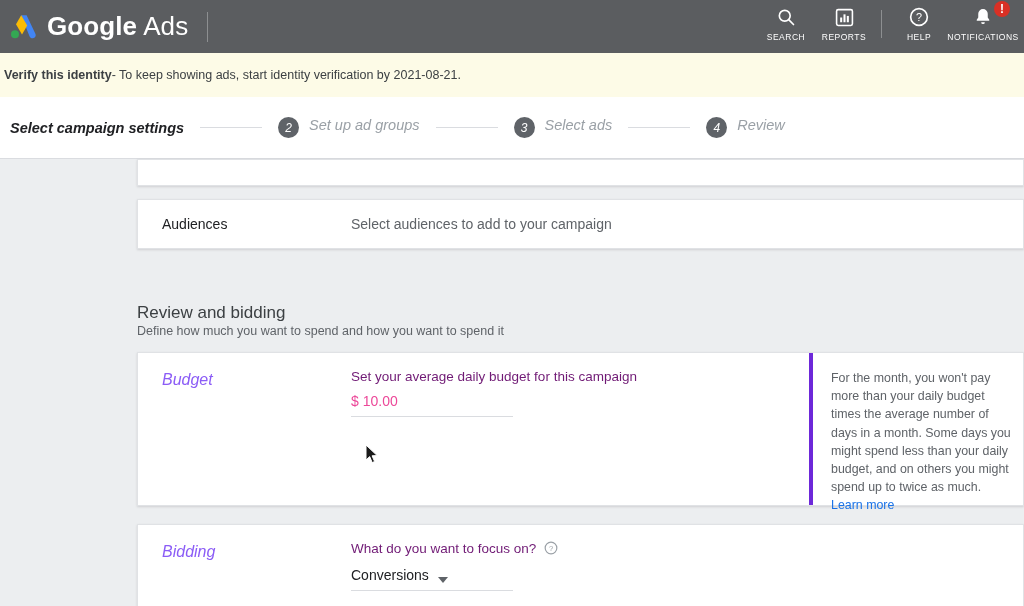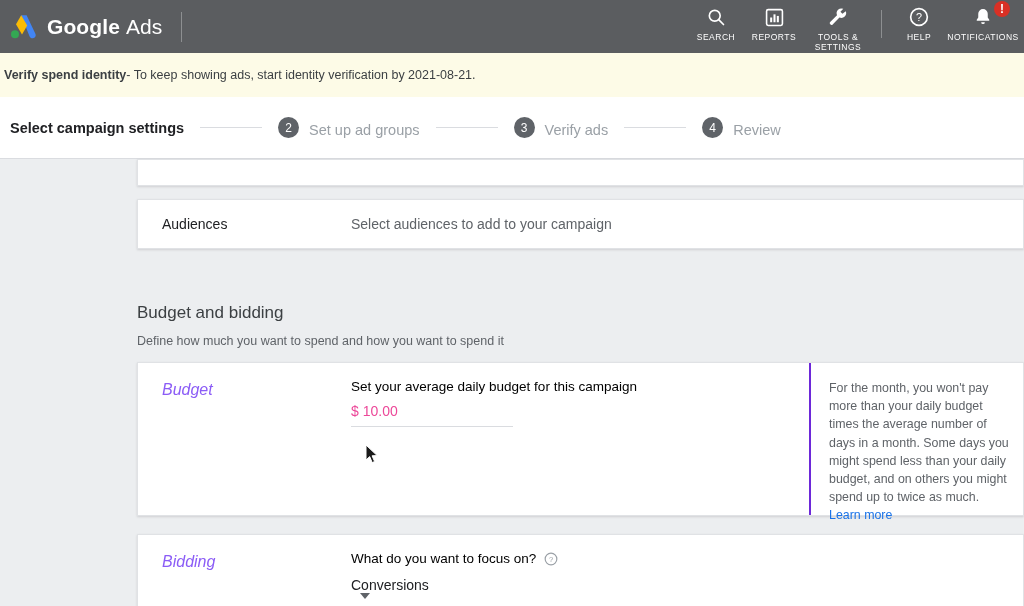--- a/index.html
+++ b/index.html
@@ -18,21 +18,21 @@
     background: #5b5d60;
     display: flex; align-items: center;
   }
   .logo-wrap {
     display: flex; align-items: center;
     padding-left: 8px;
   }
   .ads-logo { width: 30px; height: 30px; display: block; }
   .brand {
     color: #ffffff;
-    font-size: 21px;
+    font-size: 26px;
     letter-spacing: .1px;
     margin-left: 9px;
     white-space: nowrap;
   }
   .brand .light { font-weight: 400; }
   .hdr-divider {
     width: 1px; height: 30px;
     background: #8d8f91;
     margin: 0 18px 0 19px;
   }
@@ -100,21 +100,21 @@
 
   
   .stepper {
     position: absolute; top: 97px; left: 0;
     width: 1024px; height: 62px;
     background: #ffffff;
     border-bottom: 1px solid #dadce0;
     display: flex; align-items: center;
     padding-left: 10px;
   }
-  .step { display: flex; align-items: flex-end; }
+  .step { display: flex; align-items: flex-start; font-style: italic; }
   .step-circle {
     width: 21px; height: 21px;
     border-radius: 50%;
     background: #5f6368;
     color: #ffffff;
     font-size: 12px;
     display: flex; align-items: center; justify-content: center;
     margin-right: 10px;
     flex: none;
   }
@@ -175,21 +175,21 @@
     margin-top: 53px;
   }
   .section-title {
     font-size: 17px;
     color: #3c4043;
     line-height: 22px;
   }
   .section-sub {
     font-size: 12.5px;
     color: #5f6368;
-    margin-top: 10px;
+    margin-top: 0;
   }
 
   .card-budget {
     margin-top: 14px;
     height: 154px;
     display: flex;
   }
   .card-bidding {
     margin-top: 18px;
     height: 110px;
@@ -202,22 +202,22 @@
     font-size: 16px;
     color: #8b5cf6;
     font-style: italic;
   }
   .cell-main {
     flex: 1;
     padding-top: 16px;
   }
   .field-caption {
     font-size: 13.5px;
-    color: #000000;
-    display: flex; align-items: center;
+    color: #701a75;
+    display: flex; 
   }
   .help-circle {
     margin-left: 8px;
     width: 14px; height: 14px;
     display: inline-flex;
     cursor: pointer;
   }
   .money-input {
     margin-top: 9px;
     width: 162px;
@@ -225,36 +225,35 @@
     padding-bottom: 7px;
     font-size: 14px;
     color: #ec4899;
     cursor: text;
   }
   .select-row {
     margin-top: 11px;
     width: 162px;
     border-bottom: 1px solid #dadce0;
     padding-bottom: 7px;
-    display: flex; align-items: flex-start;
+    display: flex; align-items: flex-end;
     cursor: pointer;
-    flex-direction: column;
   }
   .select-value { font-size: 14px; color: #202124; }
   .caret {
     margin-left: 9px;
     width: 0; height: 0;
     border-left: 5px solid transparent;
     border-right: 5px solid transparent;
     border-top: 6px solid #5f6368;
   }
   .cell-aside {
     width: 214px;
     flex: none;
-    border-left: 2px solid #6d28d9;
+    border-left: 4px solid #6d28d9;
     padding: 16px 10px 0 18px;
   }
   .aside-text {
     font-size: 12.4px;
     line-height: 18.2px;
     color: #5f6368;
   }
   .aside-link { color: #1a73e8; cursor: pointer; }
 
   
@@ -301,29 +300,20 @@
         <svg width="19" height="19" viewBox="0 0 24 24">
           <rect x="2" y="2" width="20" height="20" rx="2" fill="none" stroke="#fff" stroke-width="2"></rect>
           <rect x="6.5" y="12" width="2.6" height="6" fill="#fff"></rect>
           <rect x="10.7" y="8" width="2.6" height="10" fill="#fff"></rect>
           <rect x="14.9" y="10" width="2.6" height="8" fill="#fff"></rect>
         </svg>
       </span>
       <span class="hdr-label">REPORTS</span>
     </div>
 
-    <div class="hdr-btn wide">
-      <span class="hdr-icon">
-        <svg width="21" height="21" viewBox="0 0 24 24">
-          <path d="M20.3 4.9a5.5 5.5 0 0 1-7.2 7.2L5.6 19.6a2 2 0 1 1-2.8-2.8l7.5-7.5a5.5 5.5 0 0 1 7.2-7.2l-3.3 3.3 2.3 2.3 3.8-2.8z" fill="#fff"></path>
-        </svg>
-      </span>
-      <span class="hdr-label">TOOLS &amp;
-SETTINGS</span>
-    </div>
 
     <div class="hdr-sep"></div>
 
     <div class="hdr-btn">
       <span class="hdr-icon">
         <svg width="20" height="20" viewBox="0 0 24 24">
           <circle cx="12" cy="12" r="10" fill="none" stroke="#fff" stroke-width="2"></circle>
           <text x="12" y="17" font-size="13" font-family="Liberation Sans, sans-serif" fill="#fff" text-anchor="middle">?</text>
         </svg>
       </span>
@@ -338,40 +328,40 @@
         </svg>
       </span>
       <span class="badge">!</span>
       <span class="hdr-label">NOTIFICATIONS</span>
     </div>
 
   </div>
 </div>
 
 <div class="banner">
-  <b>Verify spend identity</b>
+  <b>Verify this identity</b>
     <span> - To keep showing ads, start identity verification by 2021-08-21.</span>
 </div>
 
 <div class="stepper">
 
   <div class="step active">
     <span class="step-label">Select campaign settings</span>
   </div>
   <div class="step-line"></div>
 
   <div class="step">
     <span class="step-circle">2</span>
     <span class="step-label">Set up ad groups</span>
   </div>
   <div class="step-line"></div>
 
   <div class="step">
     <span class="step-circle">3</span>
-    <span class="step-label">Verify ads</span>
+    <span class="step-label">Select ads</span>
   </div>
   <div class="step-line"></div>
 
   <div class="step">
     <span class="step-circle">4</span>
     <span class="step-label">Review</span>
   </div>
 
 </div>
 
@@ -379,21 +369,21 @@
   <div class="content">
 
     <div class="card card-clipped"></div>
 
     <div class="card card-audiences">
       <div class="row-label">Audiences</div>
       <div class="row-value">Select audiences to add to your campaign</div>
     </div>
 
     <div class="section-head">
-      <div class="section-title">Budget and bidding</div>
+      <div class="section-title">Review and bidding</div>
       <div class="section-sub">Define how much you want to spend and how you want to spend it</div>
     </div>
 
     <div class="card card-budget">
       <div class="cell-label">Budget</div>
       <div class="cell-main">
         <div class="field-caption">
           <span>Set your average daily budget for this campaign</span>
         </div>
         <div class="money-input">$ 10.00</div>

